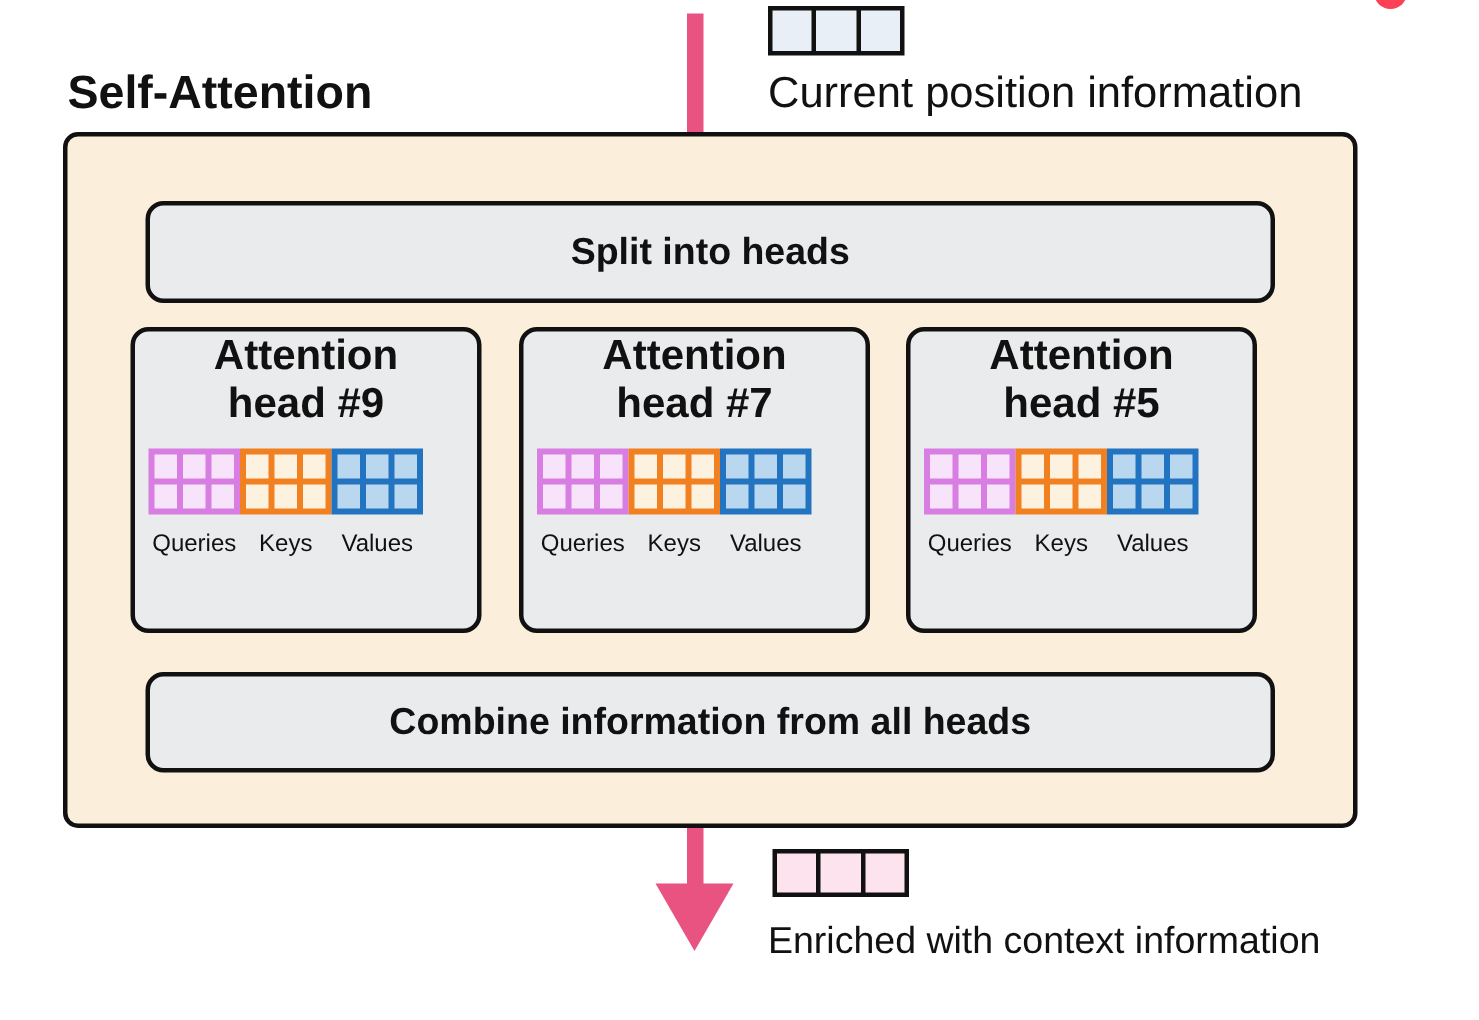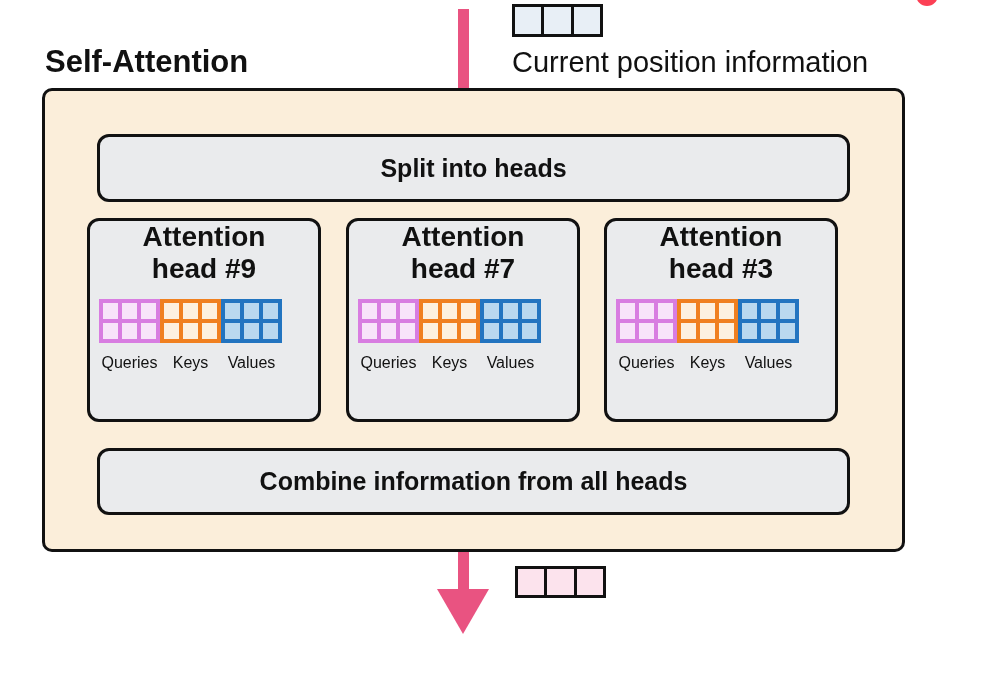--- a/index.html
+++ b/index.html
@@ -167,21 +167,21 @@
             <div class="cell"></div>
           </div>
         <div class="mat-label">Values</div>
       </div>
     </div>
   </div>
 
   <div class="abs head head3">
     <div class="head-title">
       <span>Attention</span><br>
-      <span>head #3</span>
+      <span>head #5</span>
     </div>
     <div class="mat-row">
       <div class="mat-col">
         <div class="matrix matrix-q">
             <div class="cell"></div>
             <div class="cell"></div>
             <div class="cell"></div>
             <div class="cell"></div>
             <div class="cell"></div>
             <div class="cell"></div>
@@ -222,14 +222,14 @@
 <div class="abs shaft shaft-bottom"></div>
 <div class="abs arrow-head"></div>
 
 <div class="abs strip strip-output">
     <div class="cell"></div>
     <div class="cell"></div>
     <div class="cell"></div>
   </div>
 
 <div class="abs output-caption">
-  <br>
+  <span>Enriched with context information</span><br>
 </div>
 
 </body></html>

